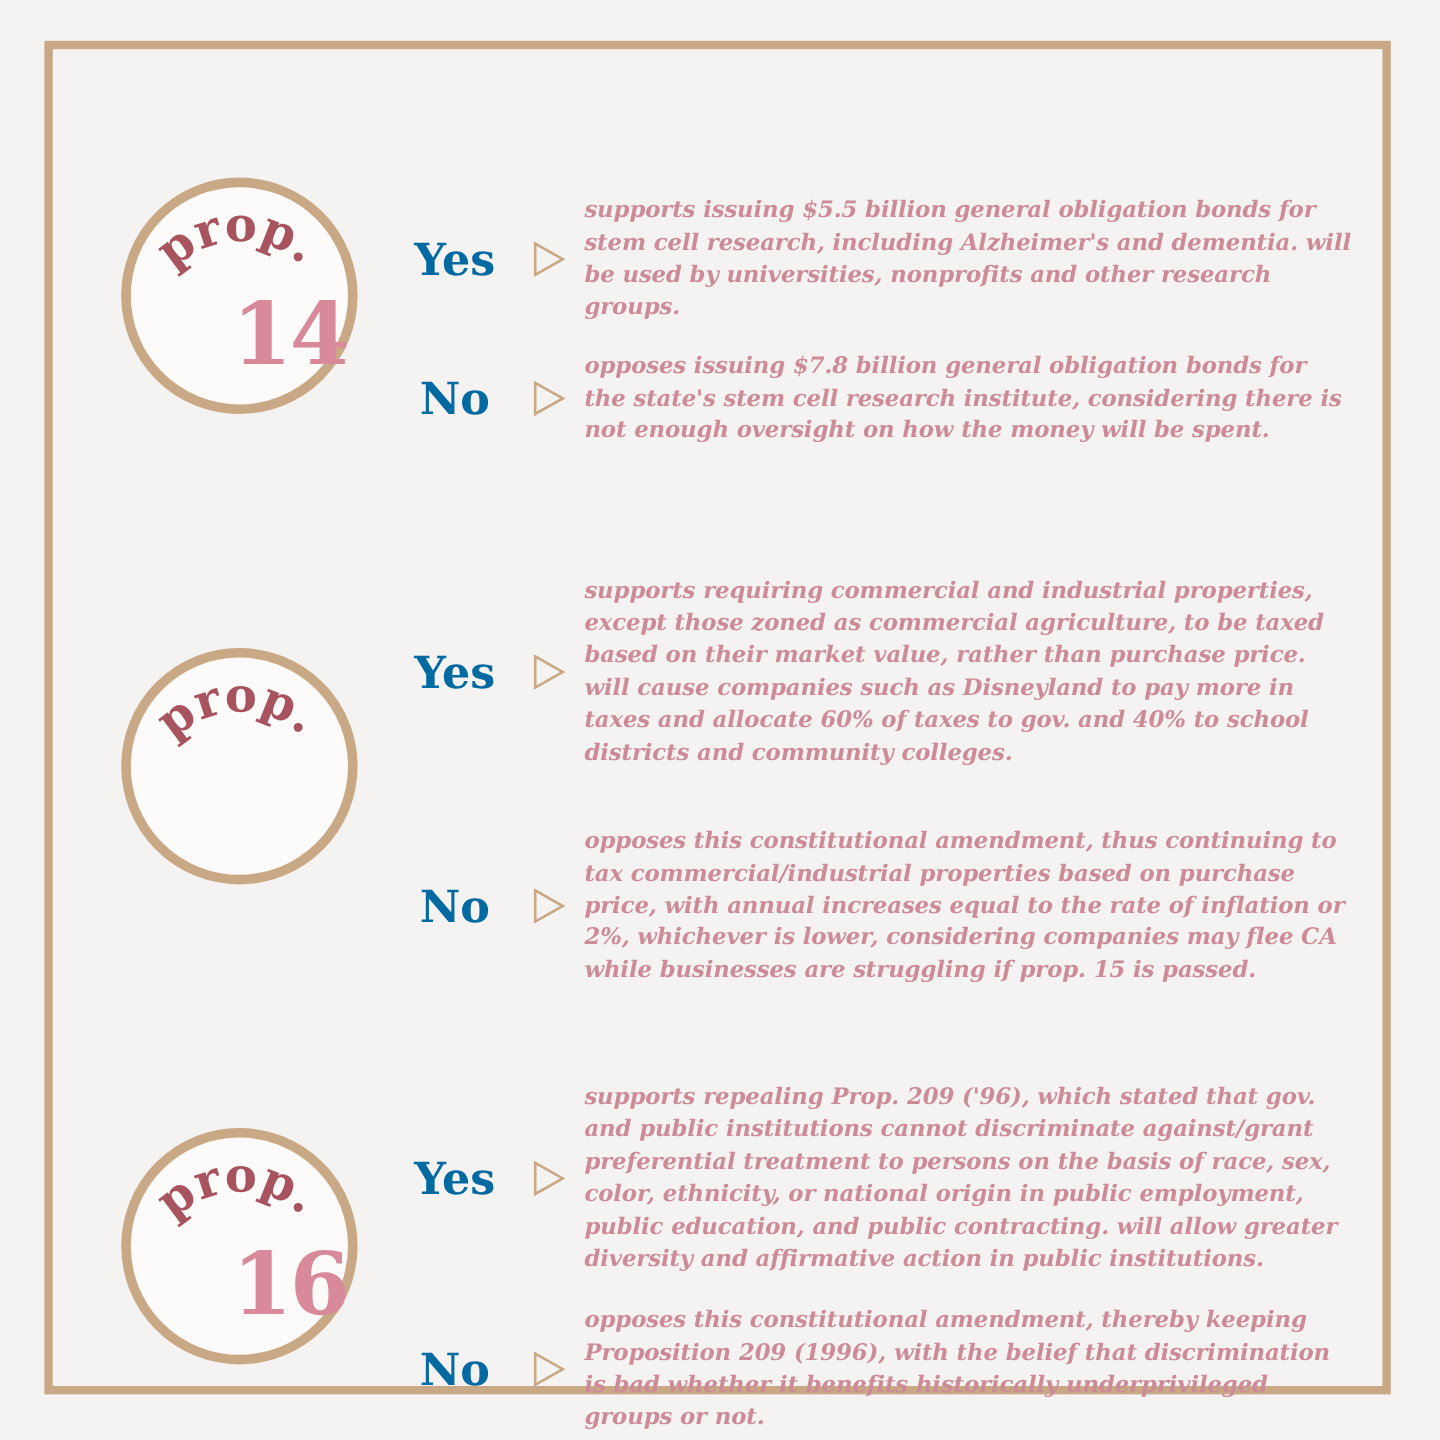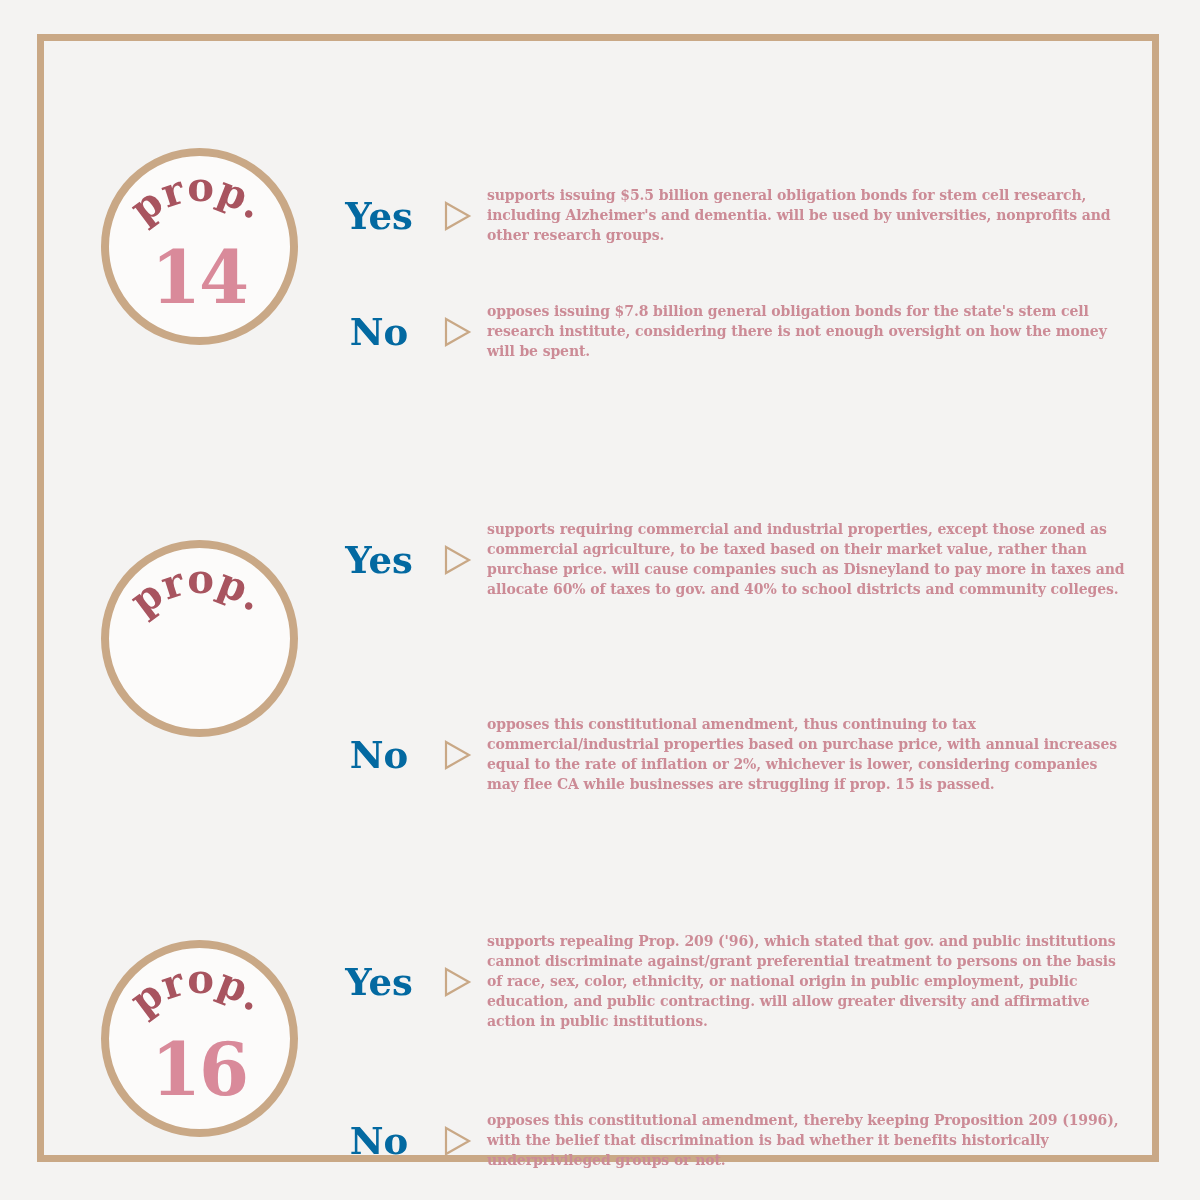--- a/index.html
+++ b/index.html
@@ -88,21 +88,21 @@
     font-size: 40px;
     fill: #a8545f;
     letter-spacing: 0.5px;
   }
 
   .badge-number {
     position: absolute;
     left: 0;
     right: 0;
     top: 86px;
-    text-align: center;
+    text-align: right;
     font-family: "DejaVu Serif", serif;
     font-weight: bold;
     font-size: 72px;
     line-height: 1;
     color: #d98a9a;
     letter-spacing: -2px;
   }
 
   
   .rows-col {
@@ -137,25 +137,26 @@
   }
 
   .arrow-cell svg {
     display: block;
   }
 
   .stance-body {
     flex: 1 1 auto;
     font-family: "DejaVu Serif", serif;
     font-weight: bold;
-    font-size: 14px;
+    font-size: 19px;
     line-height: 1.42;
     color: #cc8b96;
     max-width: 640px;
     letter-spacing: -0.1px;
+    font-style: italic;
   }
 </style>
 </head>
 <body>
 
 <div class="canvas">
 
   <div class="frame"></div>
 
   <div class="content">

